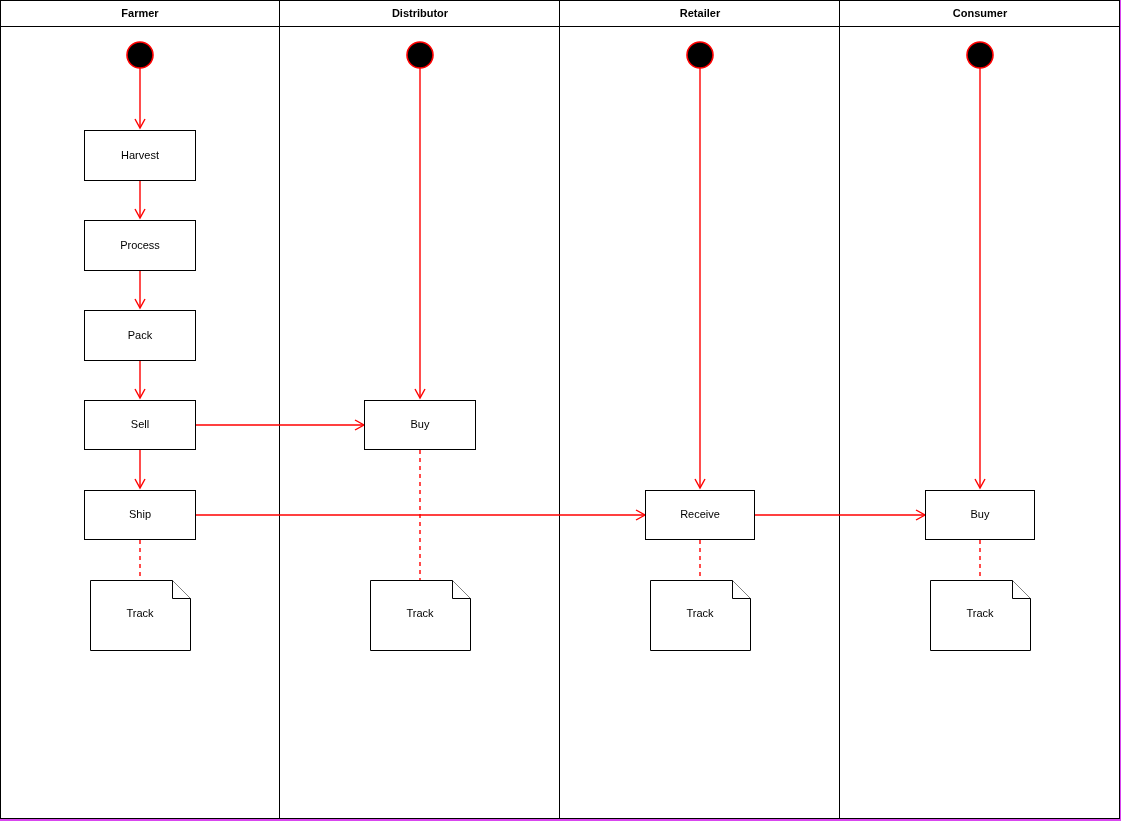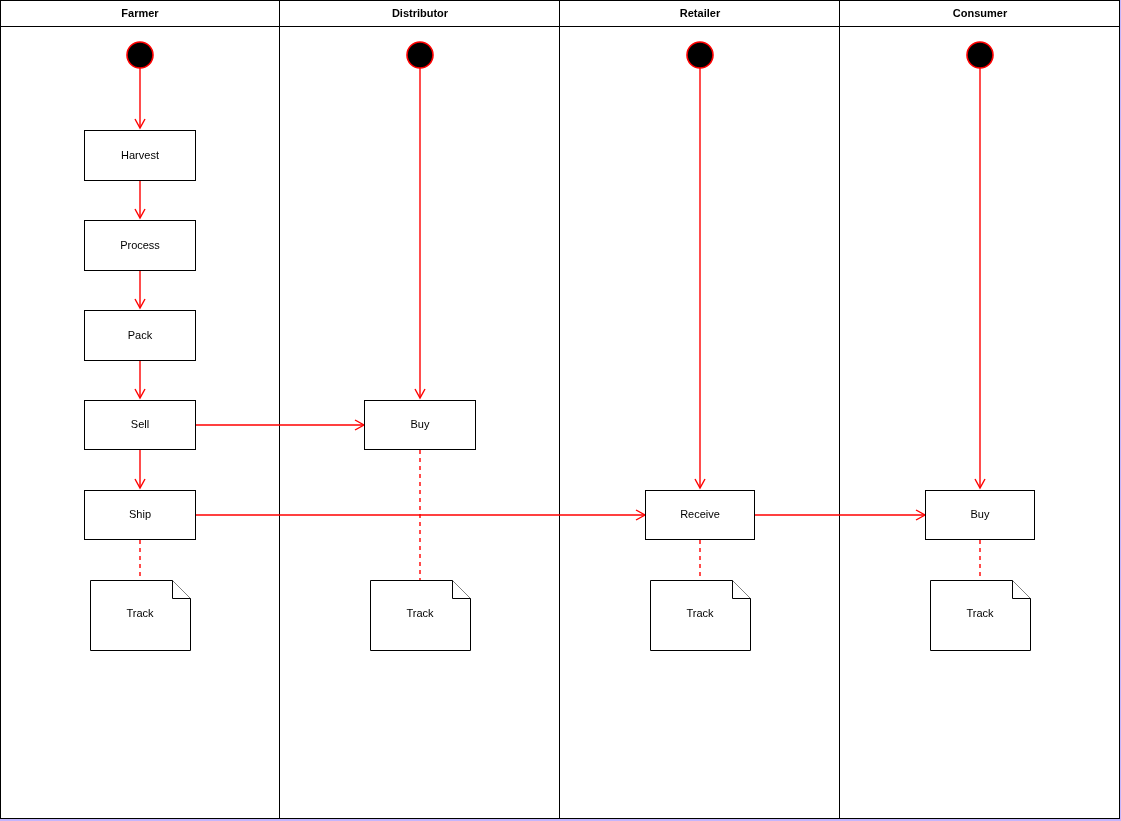--- a/index.html
+++ b/index.html
@@ -5,21 +5,21 @@
   html, body {
     margin: 0;
     padding: 0;
     background: #ffffff;
     font-family: "Liberation Sans", sans-serif;
   }
   #canvas {
     position: relative;
     width: 1121px;
     height: 821px;
-    background: #c4b5fd;
+    background: #d946ef;
     overflow: hidden;
   }
   #diagram-svg {
     position: absolute;
     left: 0;
     top: 0;
   }
   .lane-title {
     font-family: "Liberation Sans", sans-serif;
     font-size: 11px;

